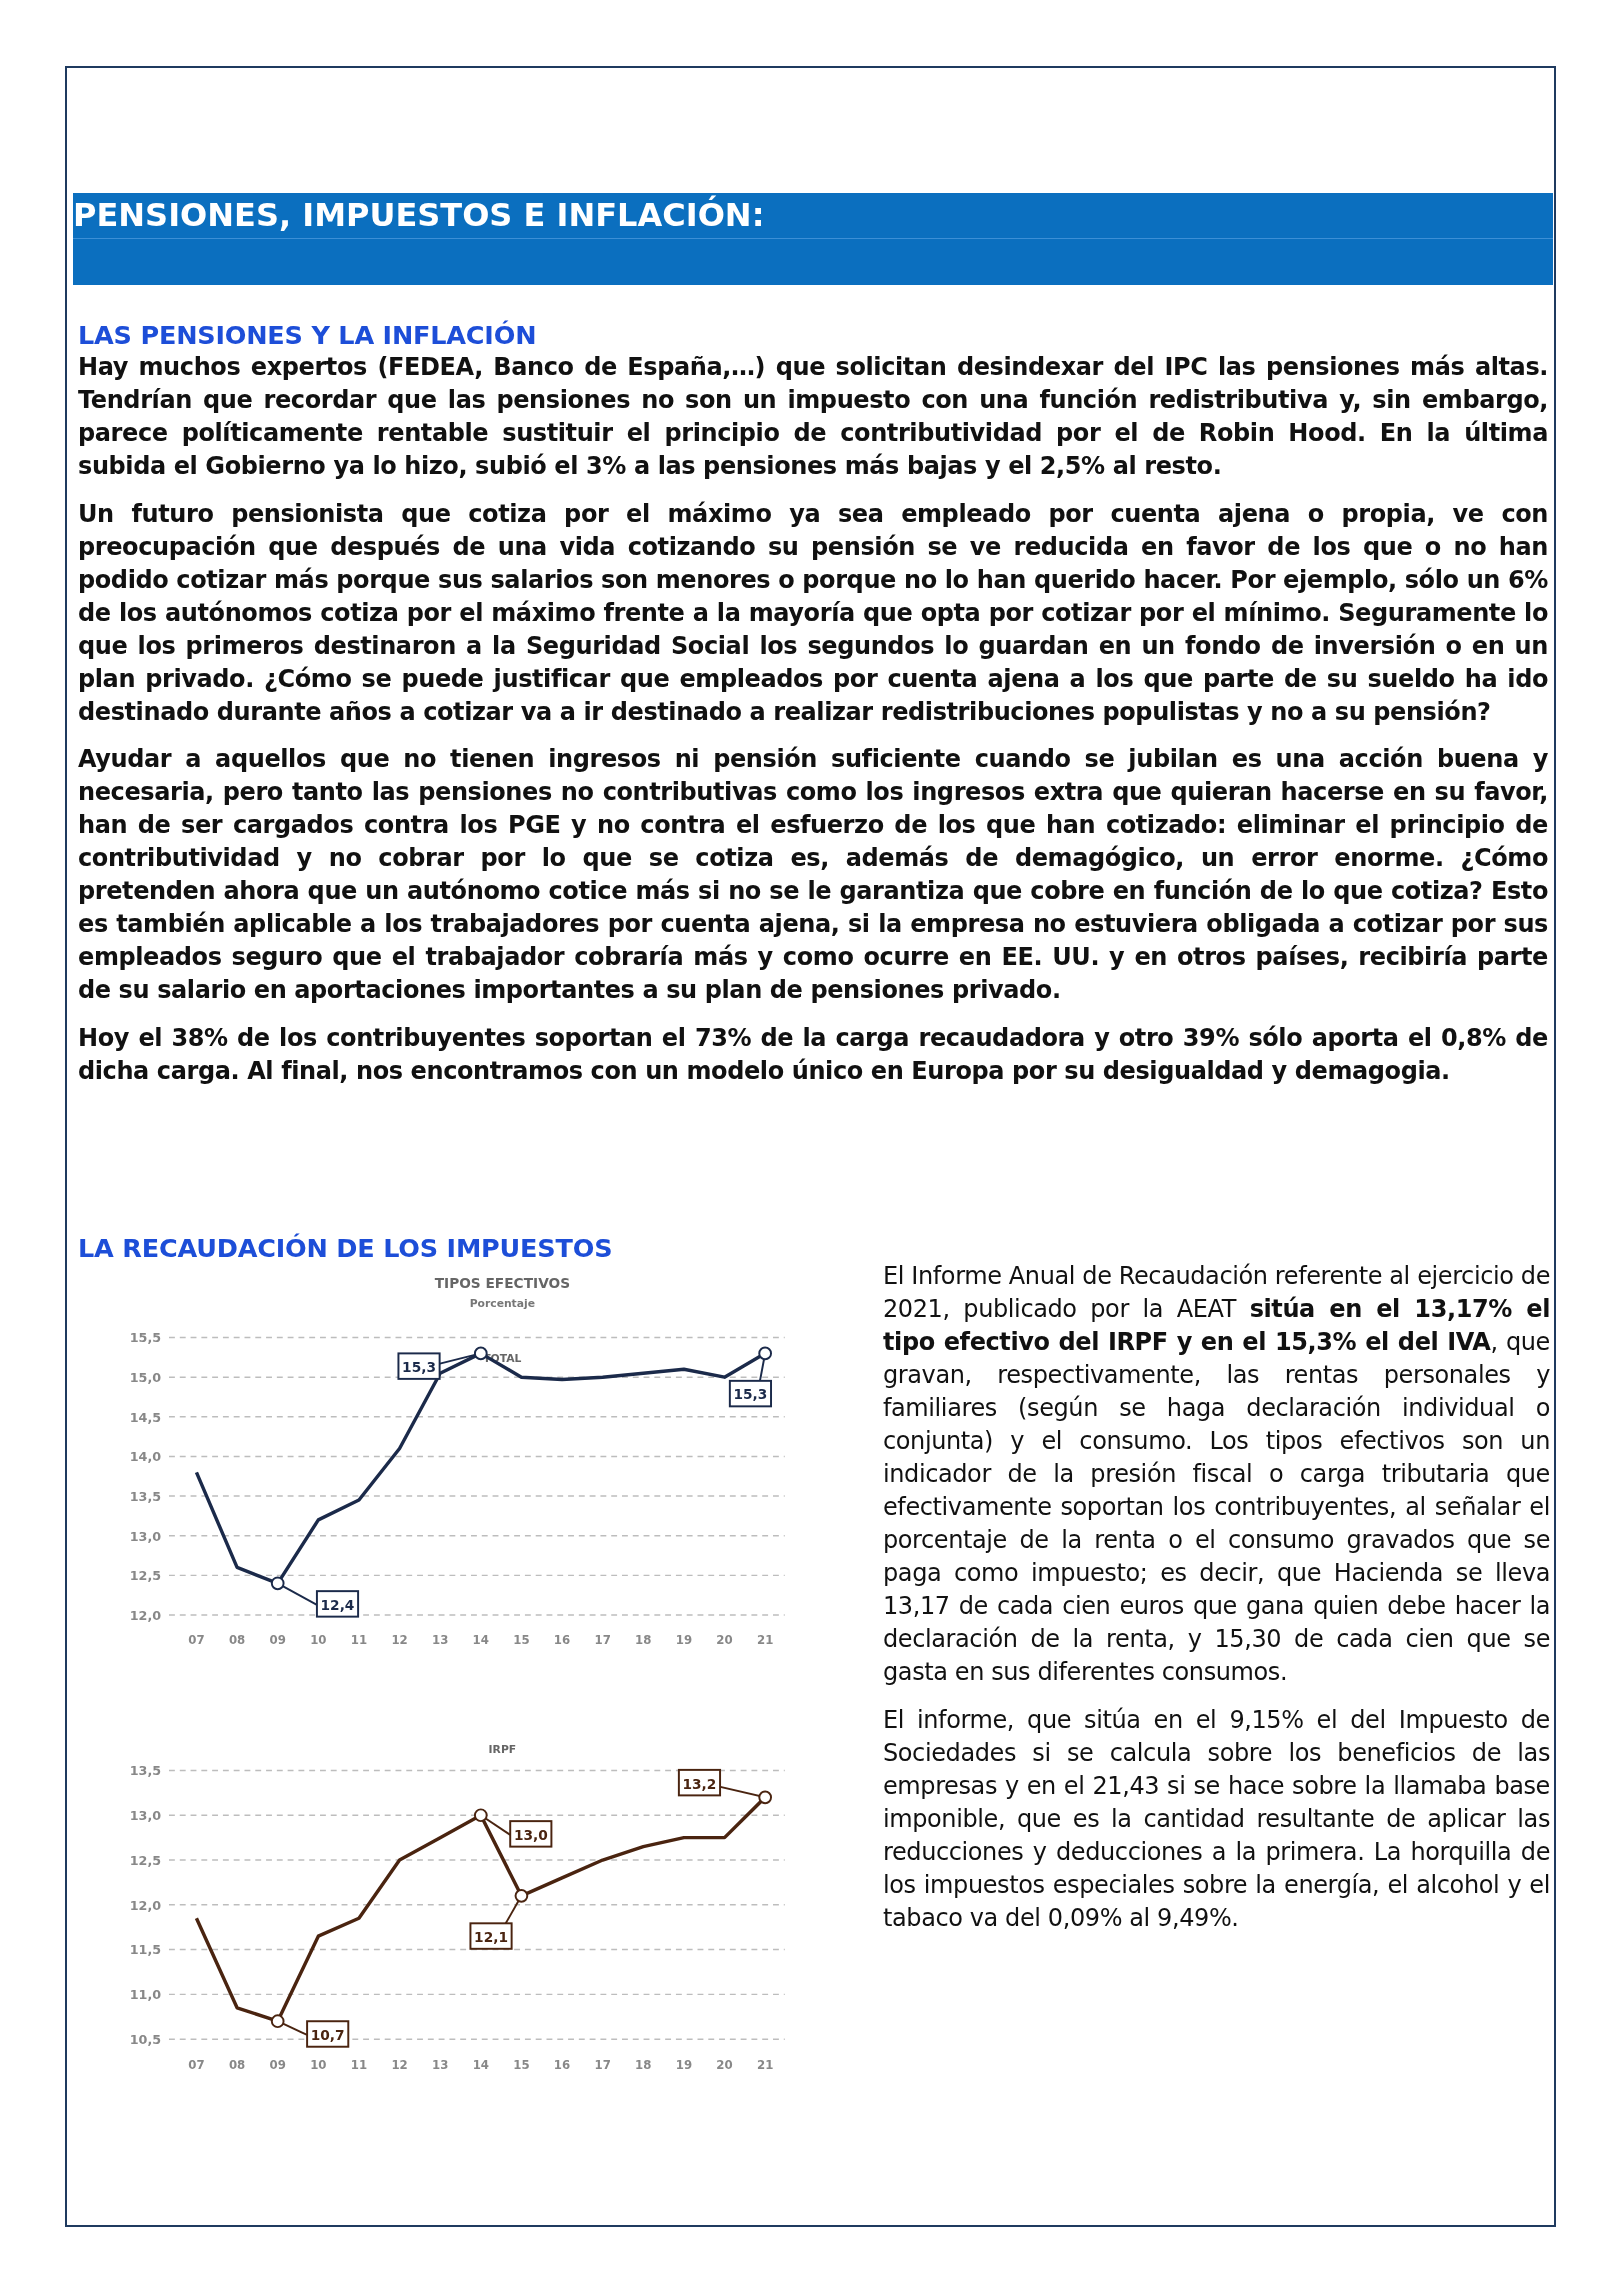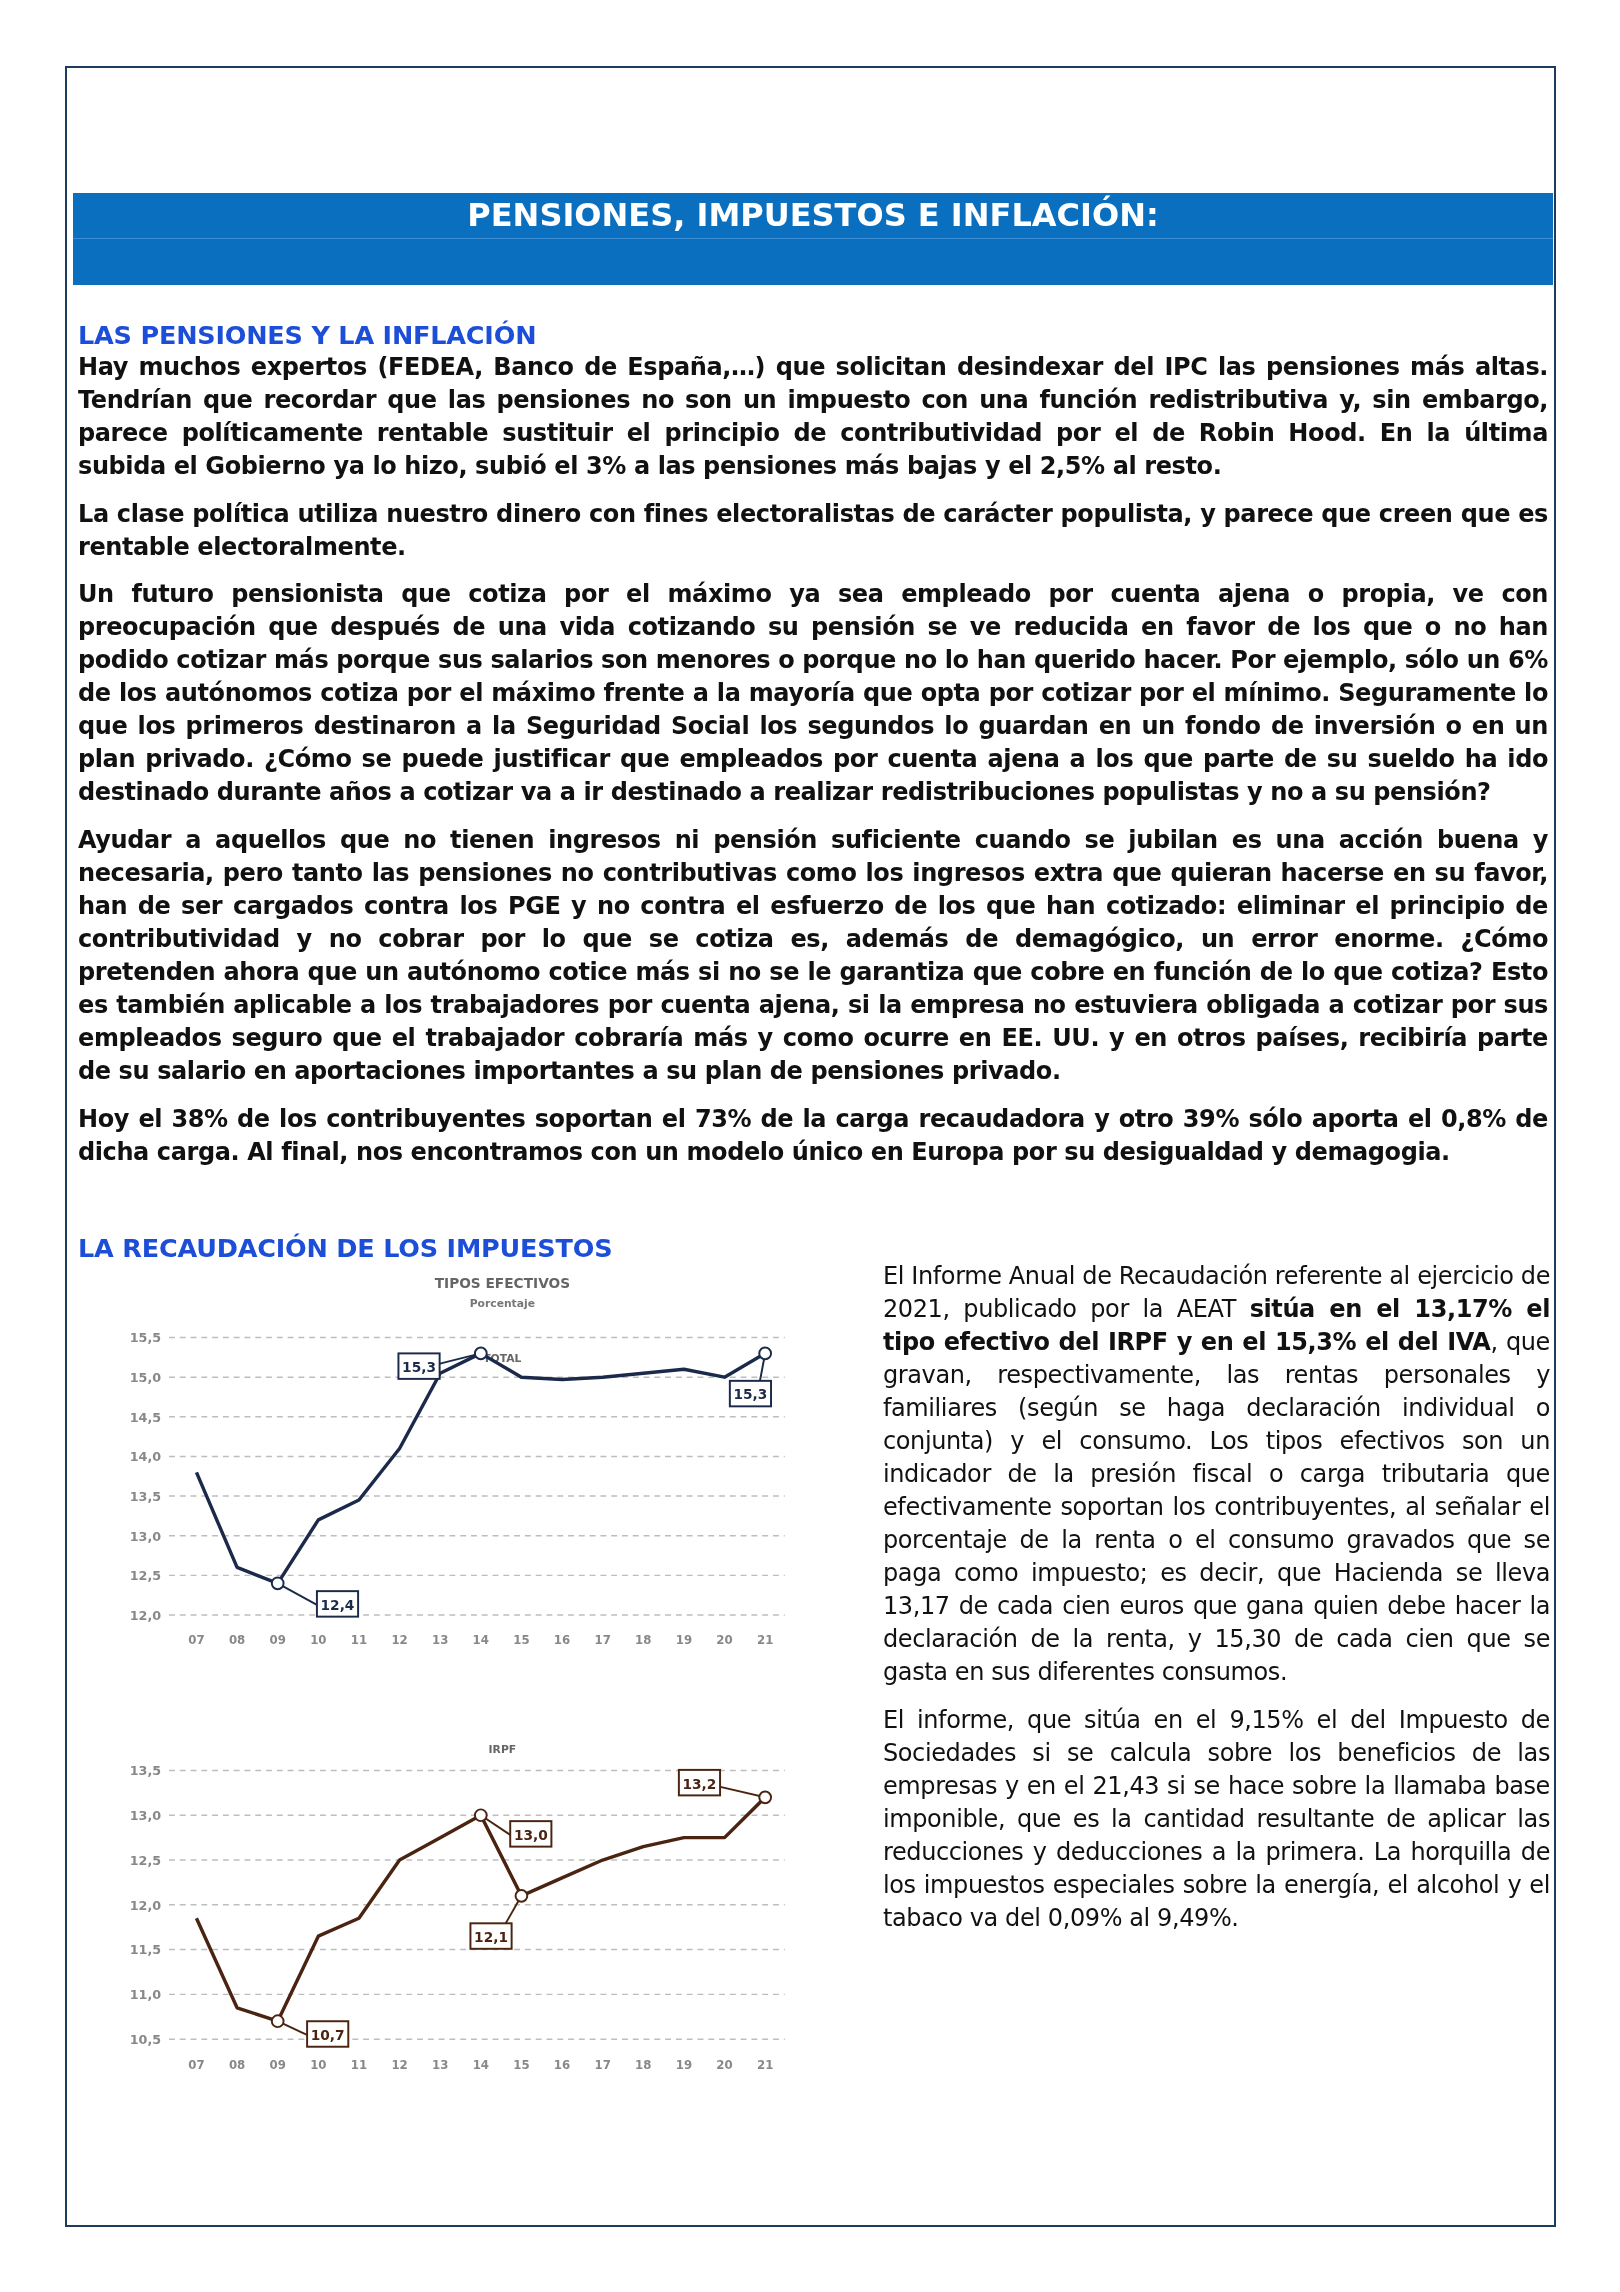--- a/index.html
+++ b/index.html
@@ -1,18 +1,18 @@
 <!DOCTYPE html>
 <html><head>
 <meta charset="utf-8">
 <style>
   html, body { margin:0; padding:0; background:#ffffff; }
   body { width:1620px; height:2293px; position:relative; font-family:"DejaVu Sans", sans-serif; color:#111; }
   .frame { position:absolute; left:65px; top:66px; width:1491px; height:2161px; border:2px solid #1f3a5f; box-sizing:border-box; }
-  .banner { position:absolute; left:73px; top:193px; width:1480px; height:92px; background:#0b6fbf; color:#fff; text-align:center; font-weight:bold; font-size:32px; line-height:44px; }
+  .banner { position:absolute; left:73px; top:193px; width:1480px; height:92px; background:#0b6fbf; color:#fff; font-weight:bold; font-size:32px; line-height:44px; }
   .banner .line1 { border-bottom:1px solid #3c8fd6; height:45px; }
   .content { position:absolute; left:78px; top:320px; width:1470px; font-family:"DejaVu Sans", sans-serif; font-size:24px; line-height:33px; letter-spacing:-0.4px; }
   .h-red { color:#1d4ed8; font-weight:bold; font-size:25.5px; line-height:31px; margin:0; letter-spacing:-0.2px; }
   .content p { margin:0 0 14.7px 0; text-align:justify;font-weight:bold; }
   .section2 { position:absolute; left:78px; top:1233px; width:1470px; }
   .right-col { position:absolute; left:883px; top:1260px; width:667px; font-size:24px; line-height:33px; letter-spacing:-0.4px; text-align:justify; }
   .right-col p { margin:0 0 14.7px 0; }
   .chart { position:absolute; }
   .chart svg text { font-family:"DejaVu Sans", sans-serif; }
 </style>
@@ -21,21 +21,20 @@
 
 <div class="frame"></div>
 
 <div class="banner">
   <div class="line1">PENSIONES, IMPUESTOS E INFLACIÓN:</div>
 </div>
 
 <div class="content">
   <h2 class="h-red">LAS PENSIONES Y LA INFLACIÓN</h2>
   <p>Hay muchos expertos (FEDEA, Banco de España,…) que solicitan desindexar del IPC las pensiones más altas. Tendrían que recordar que las pensiones no son un impuesto con una función redistributiva y, sin embargo, parece políticamente rentable sustituir el principio de contributividad por el de Robin Hood. En la última subida el Gobierno ya lo hizo, subió el 3% a las pensiones más bajas y el 2,5% al resto.</p>
-  <p>La clase política utiliza nuestro dinero con fines electoralistas de carácter populista, y parece que creen que es rentable electoralmente.</p>
   <p>Un futuro pensionista que cotiza por el máximo ya sea empleado por cuenta ajena o propia, ve con preocupación que después de una vida cotizando su pensión se ve reducida en favor de los que o no han podido cotizar más porque sus salarios son menores o porque no lo han querido hacer. Por ejemplo, sólo un 6% de los autónomos cotiza por el máximo frente a la mayoría que opta por cotizar por el mínimo. Seguramente lo que los primeros destinaron a la Seguridad Social los segundos lo guardan en un fondo de inversión o en un plan privado. ¿Cómo se puede justificar que empleados por cuenta ajena a los que parte de su sueldo ha ido destinado durante años a cotizar va a ir destinado a realizar redistribuciones populistas y no a su pensión?</p>
   <p>Ayudar a aquellos que no tienen ingresos ni pensión suficiente cuando se jubilan es una acción buena y necesaria, pero tanto las pensiones no contributivas como los ingresos extra que quieran hacerse en su favor, han de ser cargados contra los PGE y no contra el esfuerzo de los que han cotizado: eliminar el principio de contributividad y no cobrar por lo que se cotiza es, además de demagógico, un error enorme. ¿Cómo pretenden ahora que un autónomo cotice más si no se le garantiza que cobre en función de lo que cotiza? Esto es también aplicable a los trabajadores por cuenta ajena, si la empresa no estuviera obligada a cotizar por sus empleados seguro que el trabajador cobraría más y como ocurre en EE. UU. y en otros países, recibiría parte de su salario en aportaciones importantes a su plan de pensiones privado.</p>
   <p>Hoy el 38% de los contribuyentes soportan el 73% de la carga recaudadora y otro 39% sólo aporta el 0,8% de dicha carga. Al final, nos encontramos con un modelo único en Europa por su desigualdad y demagogia.</p>
 </div>
 
 <div class="section2">
   <h2 class="h-red">LA RECAUDACIÓN DE LOS IMPUESTOS</h2>
 </div>
 
 <div class="right-col">

